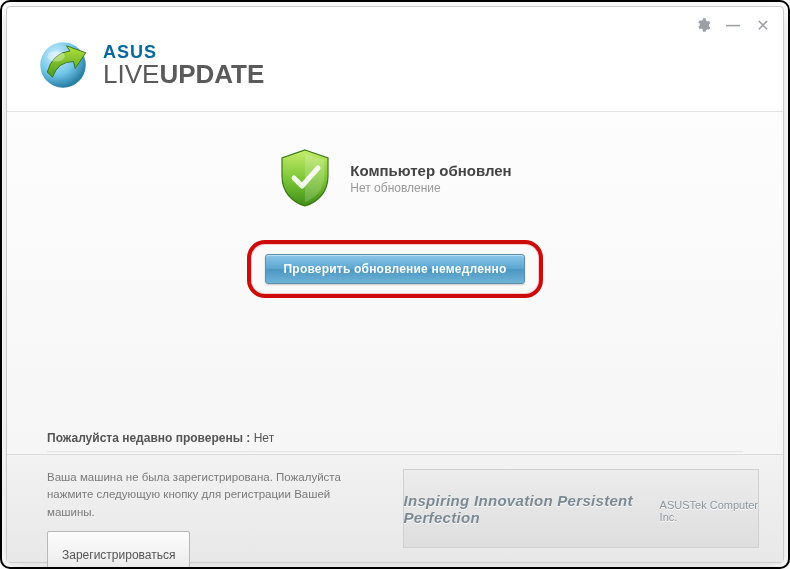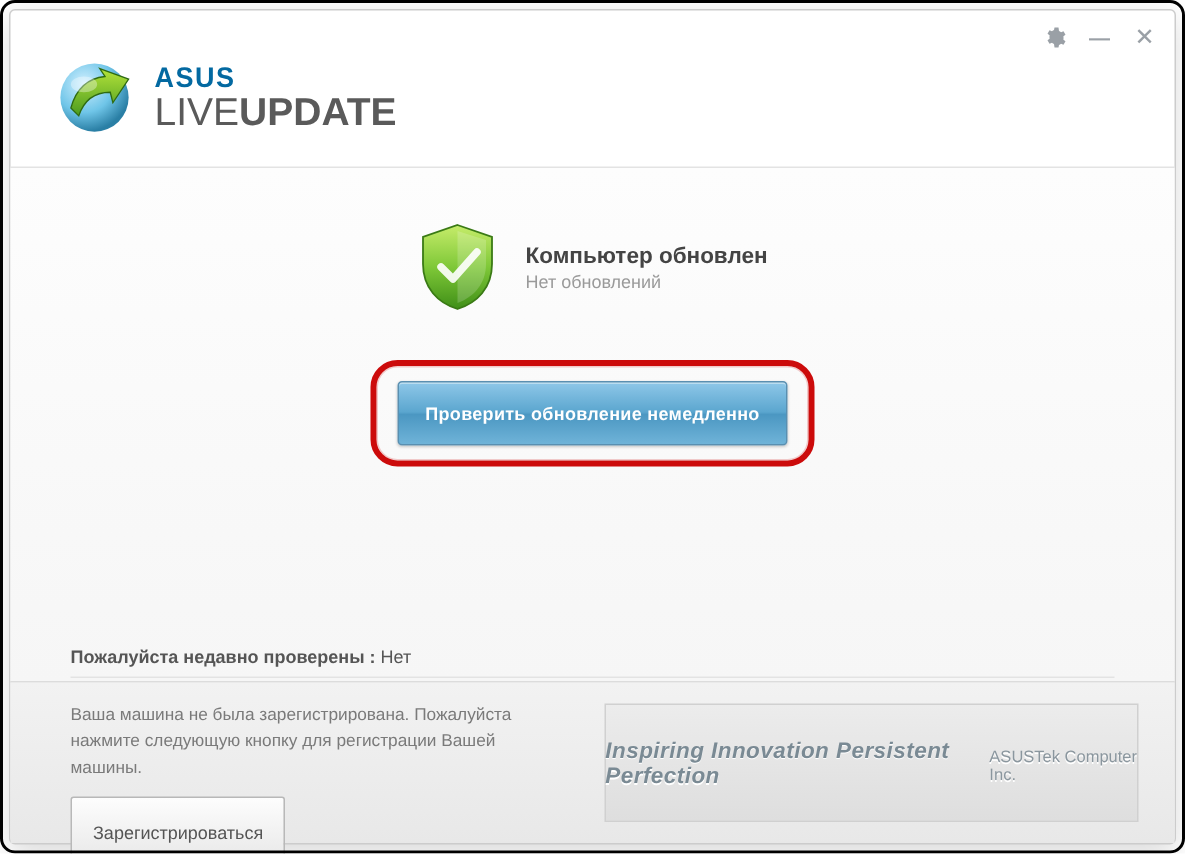--- a/index.html
+++ b/index.html
@@ -82,21 +82,21 @@
     font-size: 12px; color: #9a9a9a; margin-top: 2px;
   }
   
   .action-wrap {
     border: 4px solid #cc0b0b;
     border-radius: 18px;
     padding: 10px 14px;
     box-shadow: 0 0 0 1px rgba(204,11,11,0.2) inset;
   }
   .action-btn {
-    width: 260px; height: 43px;
+    width: 260px; height: 30px;
     border: 1px solid #5a8fb0;
     border-radius: 3px;
     background: linear-gradient(#8ec7e8, #5ba6cf 48%, #4b97c2 52%, #6fb3d8);
     color: #fff;
     font-size: 12px; font-weight: 600;
     letter-spacing: 0.2px;
     cursor: pointer;
     box-shadow: inset 0 1px 0 rgba(255,255,255,0.4), 0 1px 2px rgba(0,0,0,0.2);
   }
   
@@ -206,21 +206,21 @@
               <stop offset="100%" stop-color="#3f8f17"></stop>
             </linearGradient>
           </defs>
           <path d="M27 2 L50 10 V28 C50 44 40 54 27 58 C14 54 4 44 4 28 V10 Z" fill="url(#sh)" stroke="#3a7a15" stroke-width="1.2"></path>
           <path d="M27 6 L46 12 V28 C46 41 38 50 27 54 V6 Z" fill="rgba(255,255,255,0.18)"></path>
           <path d="M16 30 L24 38 L40 20" fill="none" stroke="#fff" stroke-width="5" stroke-linecap="round" stroke-linejoin="round" opacity="0.9"></path>
         </svg>
       </div>
       <div class="status-text">
         <h3>Компьютер обновлен</h3>
-        <p>Нет обновлений</p>
+        <p>Нет обновление</p>
       </div>
     </div>
 
     <div class="action-wrap">
       <button class="action-btn">Проверить обновление немедленно</button>
     </div>
 
     <div class="info">
       <div class="info-line">
         <span class="label">Пожалуйста недавно проверены :</span>

